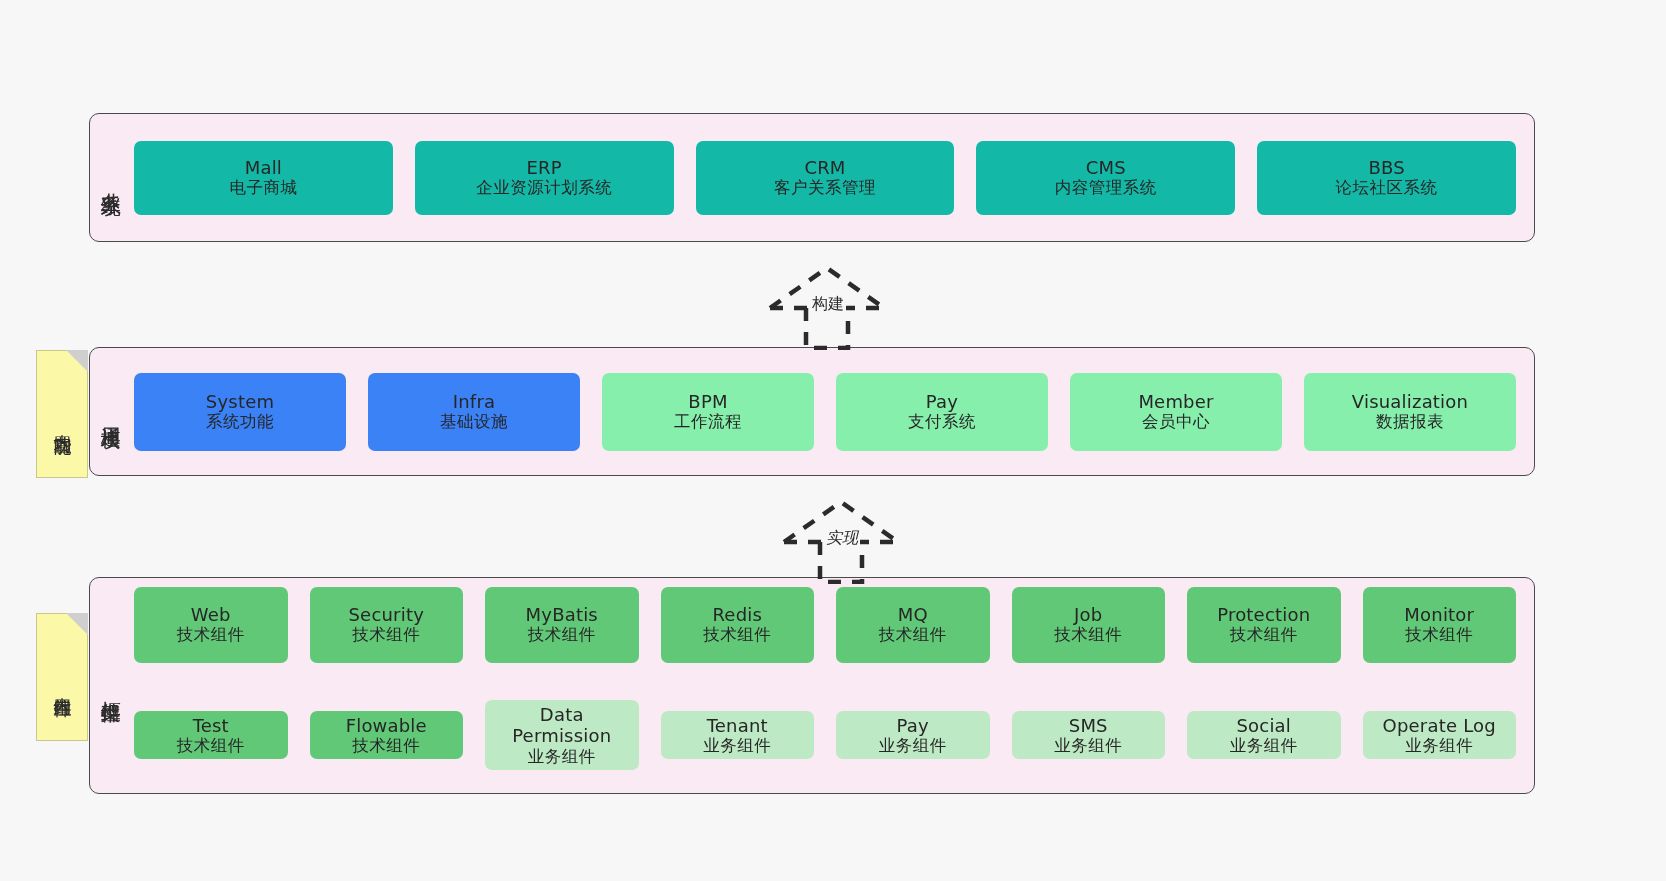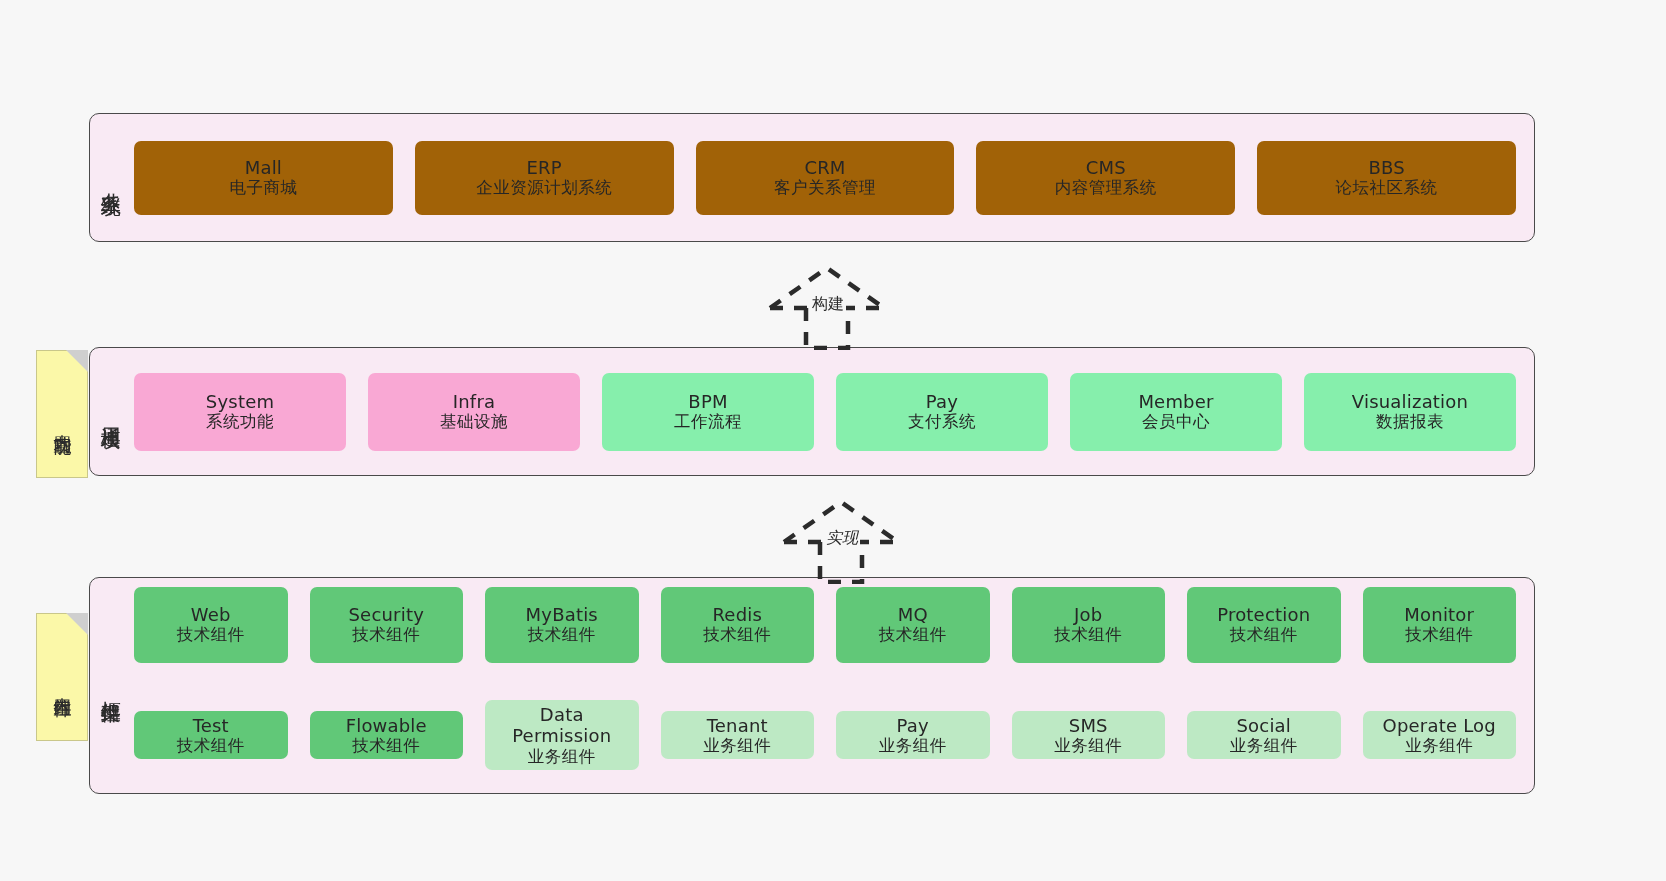--- a/index.html
+++ b/index.html
@@ -79,22 +79,22 @@
   .cell .en {
     font-size: 18px;
     letter-spacing: .2px;
   }
   .cell .cn {
     font-size: 16.5px;
     letter-spacing: .5px;
   }
 
   
-  .c-blue       { background: #a16207; }
-  .c-red        { background: #f9a8d4; }
+  .c-blue       { background: #14b8a6; }
+  .c-red        { background: #3b82f6; }
   .c-pink       { background: #86efac; }
   .c-green      { background: #61c878; }
   .c-lightgreen { background: #bde9c4; }
 
   
   .note {
     position: absolute;
     background: #fbf8a8;
     border: 1.2px solid #c9c78a;
     box-sizing: border-box;

